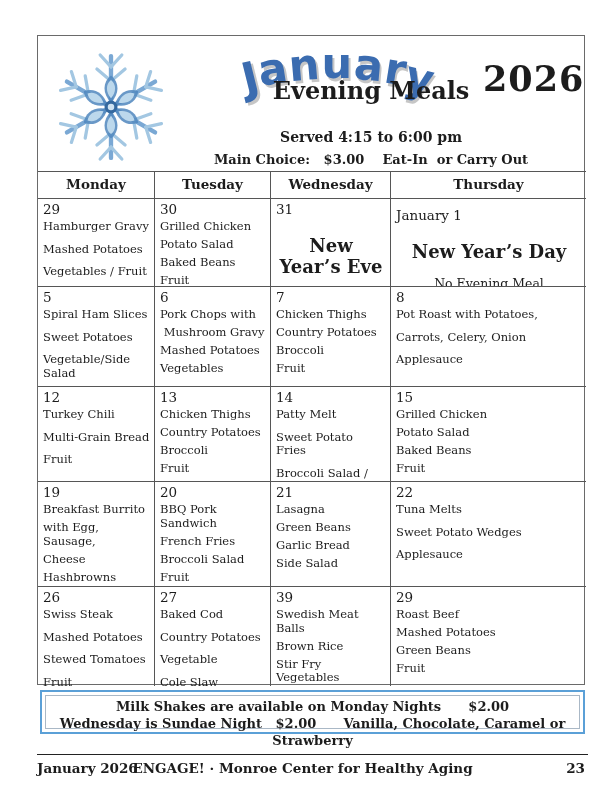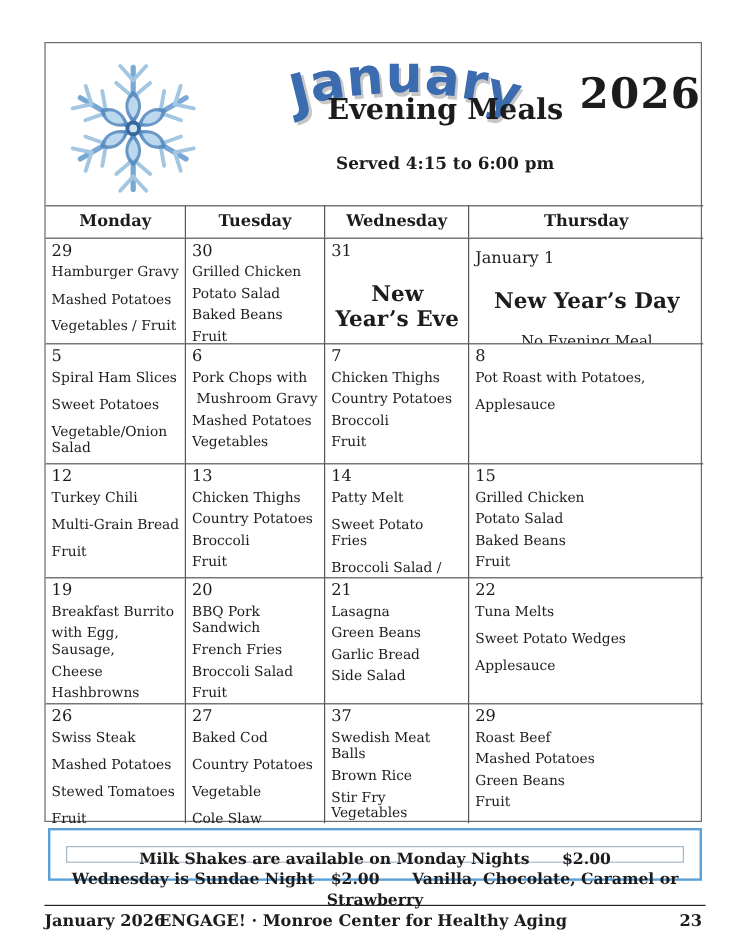--- a/index.html
+++ b/index.html
@@ -47,21 +47,21 @@
   .date { font-size:13.5px; line-height:16px; margin-bottom:3px; }
   .lines .line { font-size:11.5px; line-height:13.5px; margin-bottom:4.5px; white-space:pre-wrap; }
   .cell.roomy .lines .line { margin-bottom:9px; }
   .holiday-cell .date { margin-bottom:18px; }
   .holiday { font-weight:bold; text-align:center; font-size:18px; margin-top:8px; }
   .hnote { text-align:center; font-size:12.5px; margin-top:14px; }
 
   
   .notes-box {
     position:absolute; left:40px; top:690px; width:545px; height:44px;
-    border:2px solid #5ba0d7; box-sizing:border-box; padding:13px;
+    border:2px solid #5ba0d7; box-sizing:border-box; padding:3px;
   }
   .notes-inner { border:1px solid #aab8c6; height:100%; box-sizing:border-box; padding-top:2px; }
   .notes-inner div { text-align:center; font-size:13px; font-weight:bold; line-height:17px; white-space:pre-wrap; }
 
   
   .footer-rule { position:absolute; left:37px; top:754px; width:551px; border-top:1.5px solid #222; }
   .footer { position:absolute; left:37px; top:760px; width:551px; font-size:13.5px; font-weight:bold; }
   .footer .f-left { position:absolute; left:0; }
   .footer .f-center { position:absolute; left:0; right:20px; text-align:center; }
   .footer .f-right { position:absolute; right:3px; }
@@ -92,20 +92,21 @@
       <use href="#arm" transform="rotate(240 60 60)"></use>
       <use href="#arm" transform="rotate(300 60 60)"></use>
       <circle cx="60" cy="60" r="6" fill="#35699f"></circle>
       <circle cx="60" cy="60" r="3" fill="#cfe3f2"></circle>
     </svg>
 
     <div class="arch"><span>J</span><span>a</span><span>n</span><span>u</span><span>a</span><span>r</span><span>y</span></div>
     <div class="year">2026</div>
     <div class="subtitle">Evening Meals</div>
     <div class="served">Served 4:15 to 6:00 pm</div>
+    <div class="choice">Main Choice:   $3.00    Eat-In  or Carry Out</div>
 
     <div class="cal">
       <div class="dayhdr">Monday</div>
       <div class="dayhdr">Tuesday</div>
       <div class="dayhdr">Wednesday</div>
       <div class="dayhdr">Thursday</div>
 
       <div class="cell roomy">
         <div class="date">29</div>
         <div class="lines">
@@ -132,21 +133,21 @@
         <div class="date" style="margin-top:6px;">January 1</div>
         <div class="holiday">New Year’s Day</div>
         <div class="hnote">No Evening Meal</div>
       </div>
 
       <div class="cell roomy">
         <div class="date">5</div>
         <div class="lines">
             <div class="line">Spiral Ham Slices</div>
             <div class="line">Sweet Potatoes</div>
-            <div class="line">Vegetable/Onion Salad</div>
+            <div class="line">Vegetable/Side Salad</div>
           </div>
       </div>
       <div class="cell">
         <div class="date">6</div>
         <div class="lines">
             <div class="line">Pork Chops with</div>
             <div class="line"> Mushroom Gravy</div>
             <div class="line">Mashed Potatoes</div>
             <div class="line">Vegetables</div>
           </div>
@@ -157,20 +158,21 @@
             <div class="line">Chicken Thighs</div>
             <div class="line">Country Potatoes</div>
             <div class="line">Broccoli</div>
             <div class="line">Fruit</div>
           </div>
       </div>
       <div class="cell roomy">
         <div class="date">8</div>
         <div class="lines">
             <div class="line">Pot Roast with Potatoes,</div>
+            <div class="line">Carrots, Celery, Onion</div>
             <div class="line">Applesauce</div>
           </div>
       </div>
 
       <div class="cell roomy">
         <div class="date">12</div>
         <div class="lines">
             <div class="line">Turkey Chili</div>
             <div class="line">Multi-Grain Bread</div>
             <div class="line">Fruit</div>
@@ -251,21 +253,21 @@
       <div class="cell roomy">
         <div class="date">27</div>
         <div class="lines">
             <div class="line">Baked Cod</div>
             <div class="line">Country Potatoes</div>
             <div class="line">Vegetable</div>
             <div class="line">Cole Slaw</div>
           </div>
       </div>
       <div class="cell">
-        <div class="date">37</div>
+        <div class="date">39</div>
         <div class="lines">
             <div class="line">Swedish Meat Balls</div>
             <div class="line">Brown Rice</div>
             <div class="line">Stir Fry Vegetables</div>
           </div>
       </div>
       <div class="cell">
         <div class="date">29</div>
         <div class="lines">
             <div class="line">Roast Beef</div>

